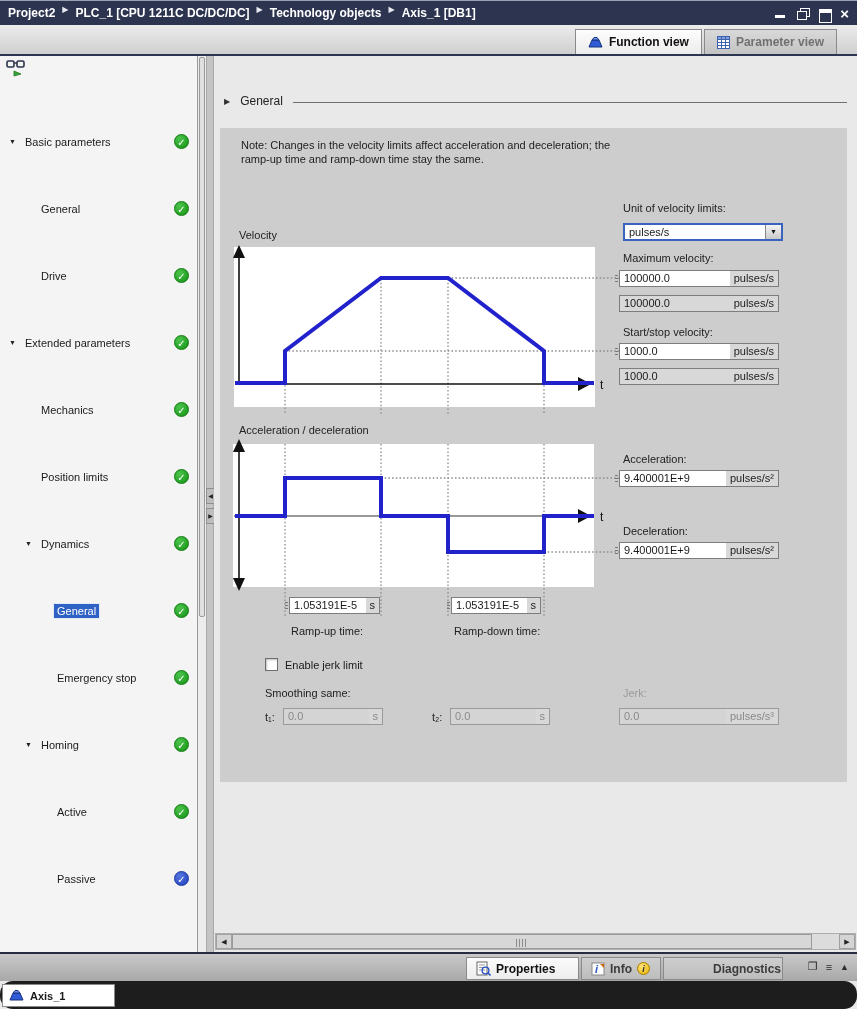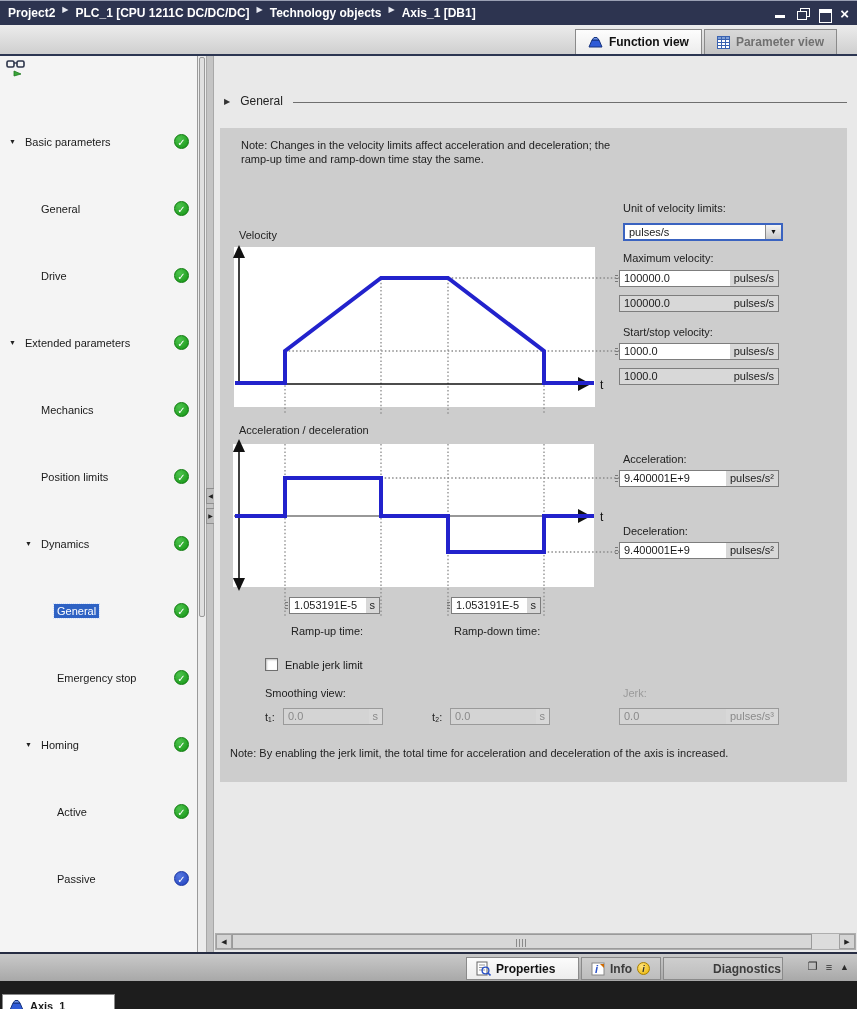--- a/index.html
+++ b/index.html
@@ -92,21 +92,21 @@
   
   .propsbar { height:29px; flex:0 0 auto; background:linear-gradient(#c9c9c9,#a8a8a8); border-top:2px solid #262c42; position:relative; }
   .ptab { position:absolute; top:3px; height:23px; display:flex; align-items:center; gap:5px; padding:0 9px; border:1px solid #8a8a8a; font-size:12px; }
   .ptab.active { background:linear-gradient(#fbfbfb,#ededed); font-weight:bold; color:#111; }
   .ptab.inactive { background:linear-gradient(#cecece,#bdbdbd); color:#3c3c3c; font-weight:bold; }
   .infobadge { width:13px; height:13px; border-radius:50%; background:radial-gradient(circle at 35% 30%,#ffe27a,#e8b400); border:1px solid #a87f00; color:#333; font-size:9px; font-weight:bold; font-style:italic; line-height:12px; text-align:center; }
   .pwinicons { position:absolute; right:8px; top:6px; display:flex; gap:8px; align-items:center; color:#2c2c2c; font-size:11px; }
   .pwinicons .tri { font-size:9px; }
 
   
-  .taskbar { height:28px; flex:0 0 auto; background:#1d1d1d; display:flex; align-items:flex-start; padding-top:13px; }
+  .taskbar { height:28px; flex:0 0 auto; background:#1d1d1d; display:flex; align-items:flex-start; padding-top:3px;border-radius:13px; }
   .task { margin-left:2px; width:113px; height:23px; background:#fff; border:1px solid #8a8a8a; display:flex; align-items:center; gap:6px; padding:0 6px; font-weight:bold; }
 </style>
 </head>
 <body>
 
 <div class="window">
 
   <div class="titlebar">
     <div class="bc">
         <span class="bc-item">Project2</span>
@@ -325,39 +325,38 @@
         <div class="lblr" style="left:403px; top:397px;">Deceleration:</div>
         <div class="fld edit" style="left:399px; top:414px; width:160px;">
           <span class="val">9.400001E+9</span>
           <span class="unit">pulses/s²</span>
         </div>
 
         <div class="chkrow">
           <span class="chkbox"></span>
           <span>Enable jerk limit</span>
         </div>
-        <div class="lblr" style="left:45px; top:559px;">Smoothing view:</div>
+        <div class="lblr" style="left:45px; top:559px;">Smoothing same:</div>
         <div class="lblr dim" style="left:403px; top:559px;">Jerk:</div>
 
         <div class="lblr" style="left:45px; top:583px;">t₁:</div>
         <div class="fld dis" style="left:63px; top:580px; width:100px;">
           <span class="val">0.0</span>
           <span class="unit">s</span>
         </div>
         <div class="lblr" style="left:212px; top:583px;">t₂:</div>
         <div class="fld dis" style="left:230px; top:580px; width:100px;">
           <span class="val">0.0</span>
           <span class="unit">s</span>
         </div>
         <div class="fld dis" style="left:399px; top:580px; width:160px;">
           <span class="val">0.0</span>
           <span class="unit">pulses/s³</span>
         </div>
 
-        <div class="note" style="left:10px; top:618px; width:610px;">Note: By enabling the jerk limit, the total time for acceleration and deceleration of the axis is increased.</div>
       </div>
 
       <div class="hscroll">
         <div class="harrow">◀</div>
         <div class="hthumb"></div>
         <div class="harrow right">▶</div>
       </div>
     </div>
   </div>
 

